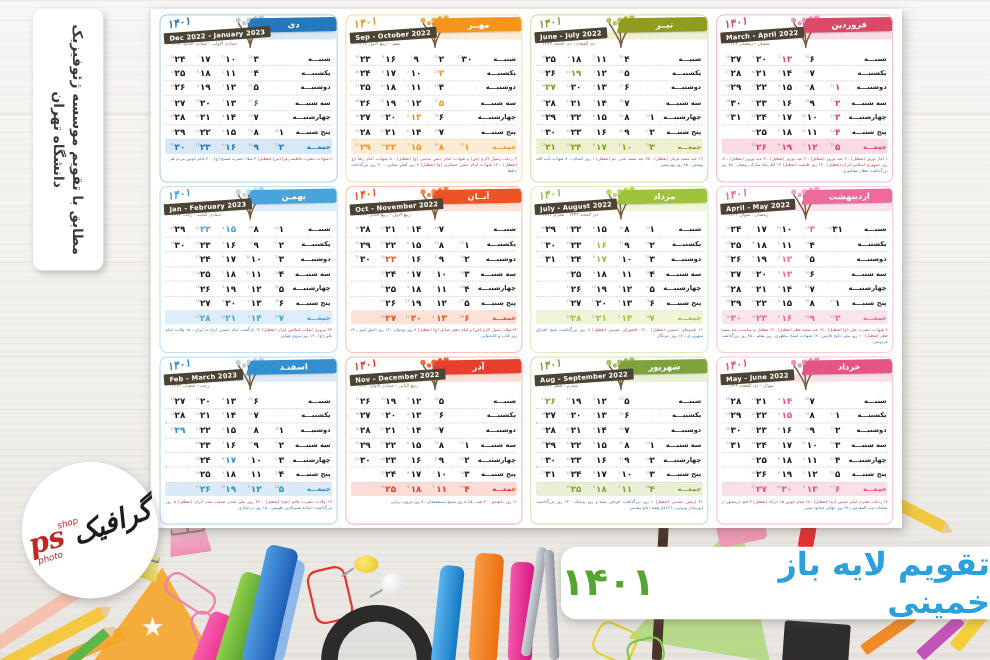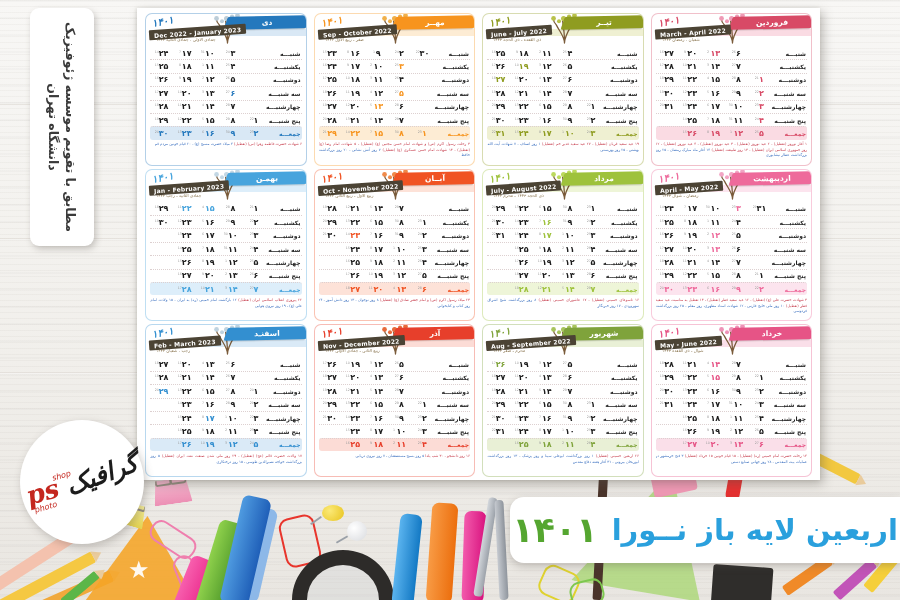--- a/index.html
+++ b/index.html
@@ -2444,15 +2444,15 @@
     <span class="logo-ps-wrap">
       <span class="logo-ps">ps</span>
       <span class="logo-shop">shop</span>
       <span class="logo-photo">photo</span>
     </span>
     <span class="logo-fa">گرافیک</span>
   </div>
 </div>
 
 <div class="title-banner">
-  <span class="tb-title" style="color: rgb(42, 160, 221);">اربعین لایه باز نــورا</span>
+  <span class="tb-title" style="color: rgb(42, 160, 221);">تقویم لایه باز خمینی</span>
   <span class="tb-year" style="color: rgb(85, 166, 48);">۱۴۰۱</span>
 </div>
 
 </body></html>

